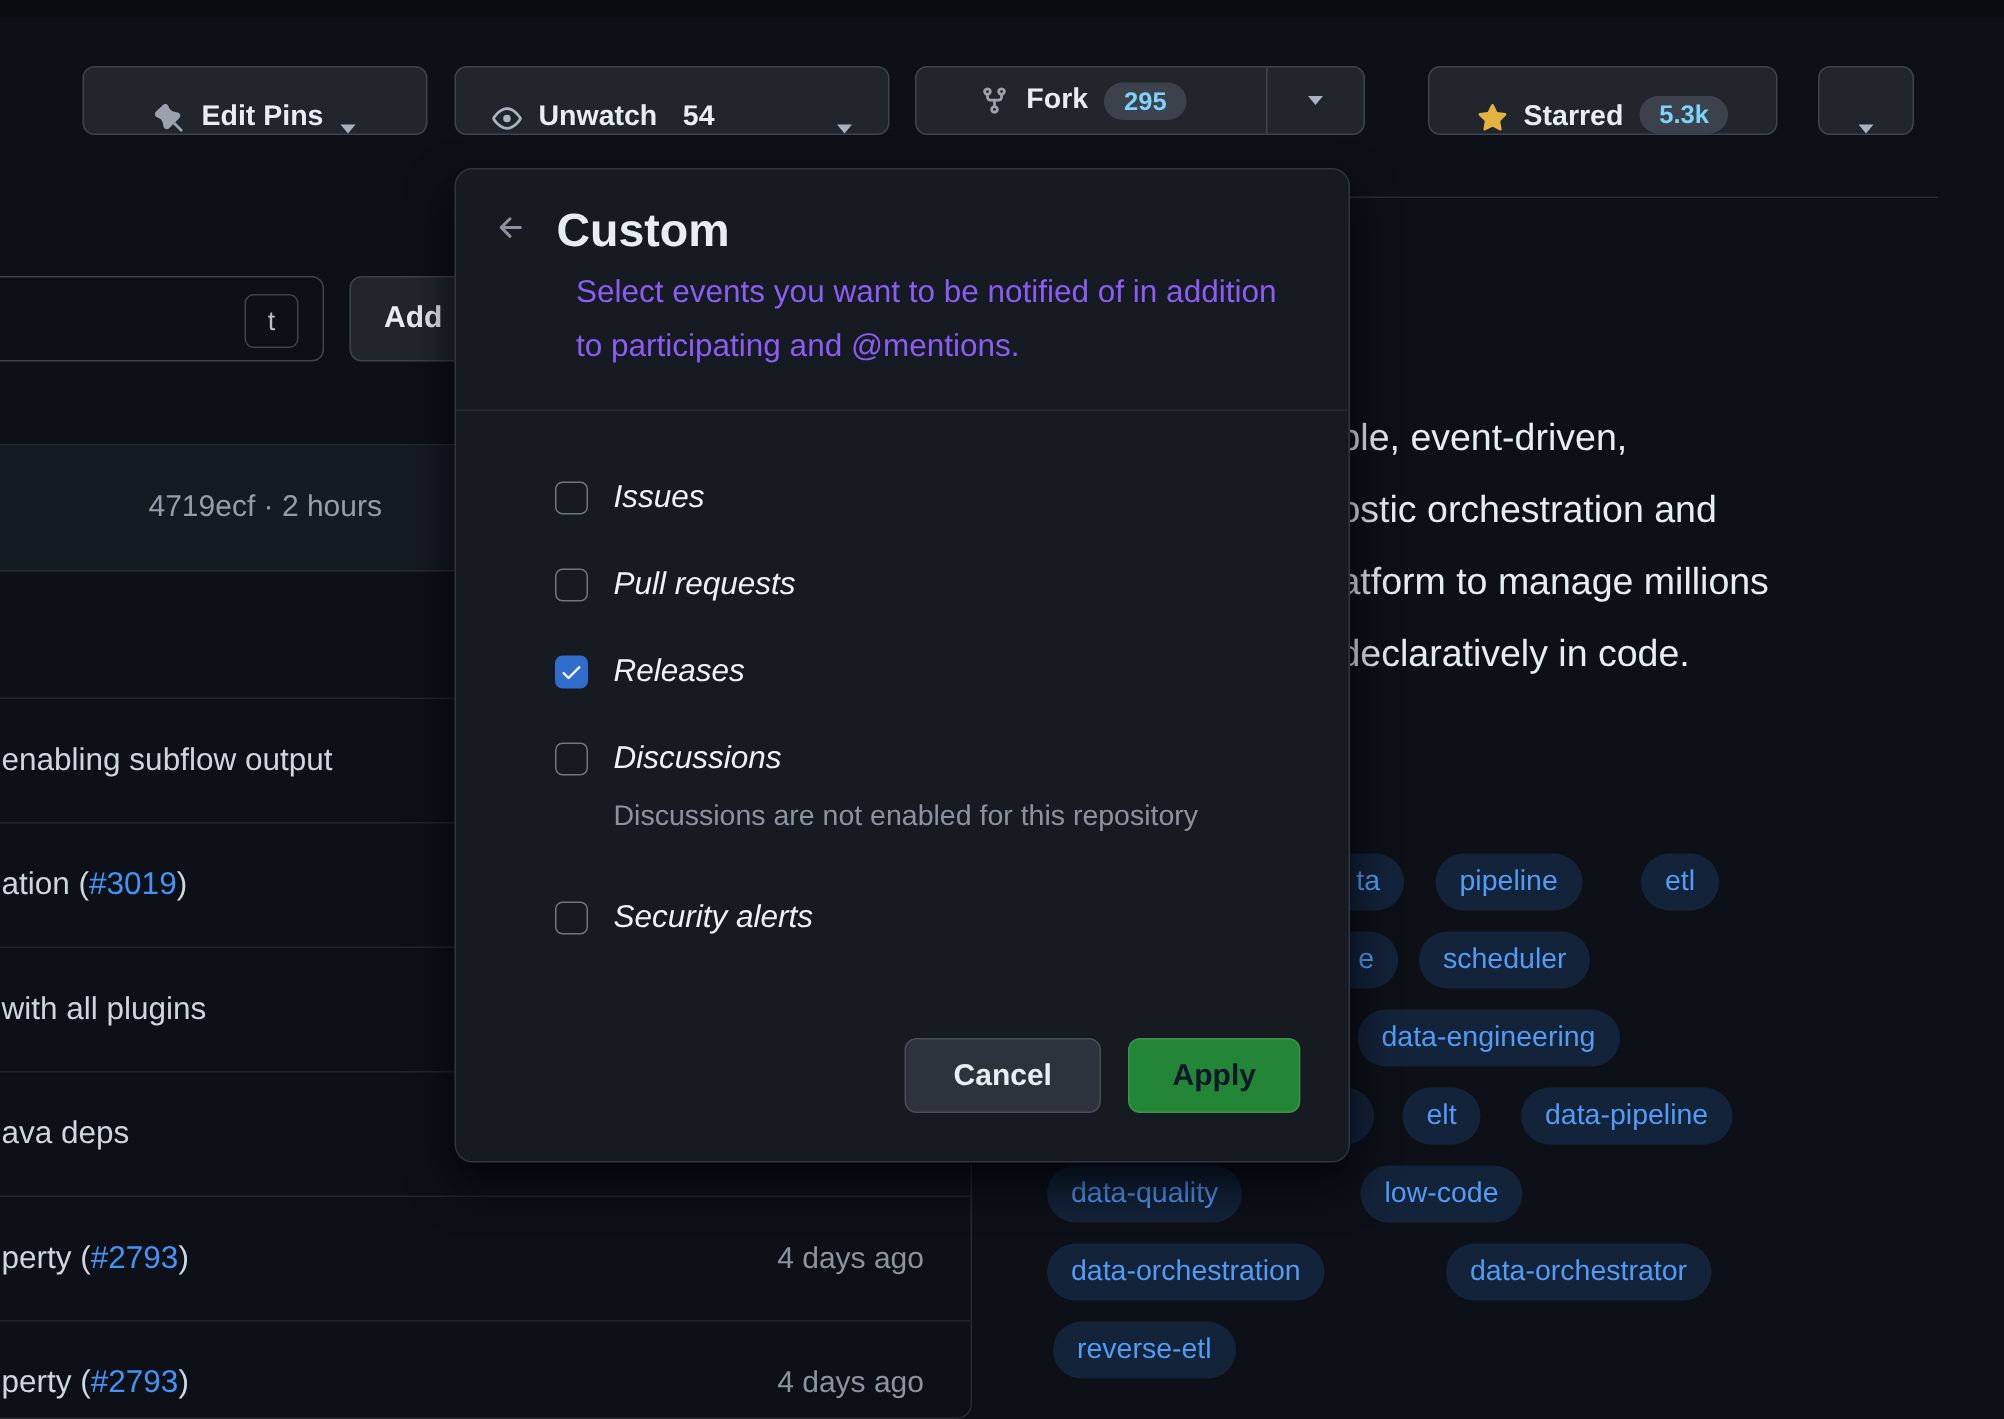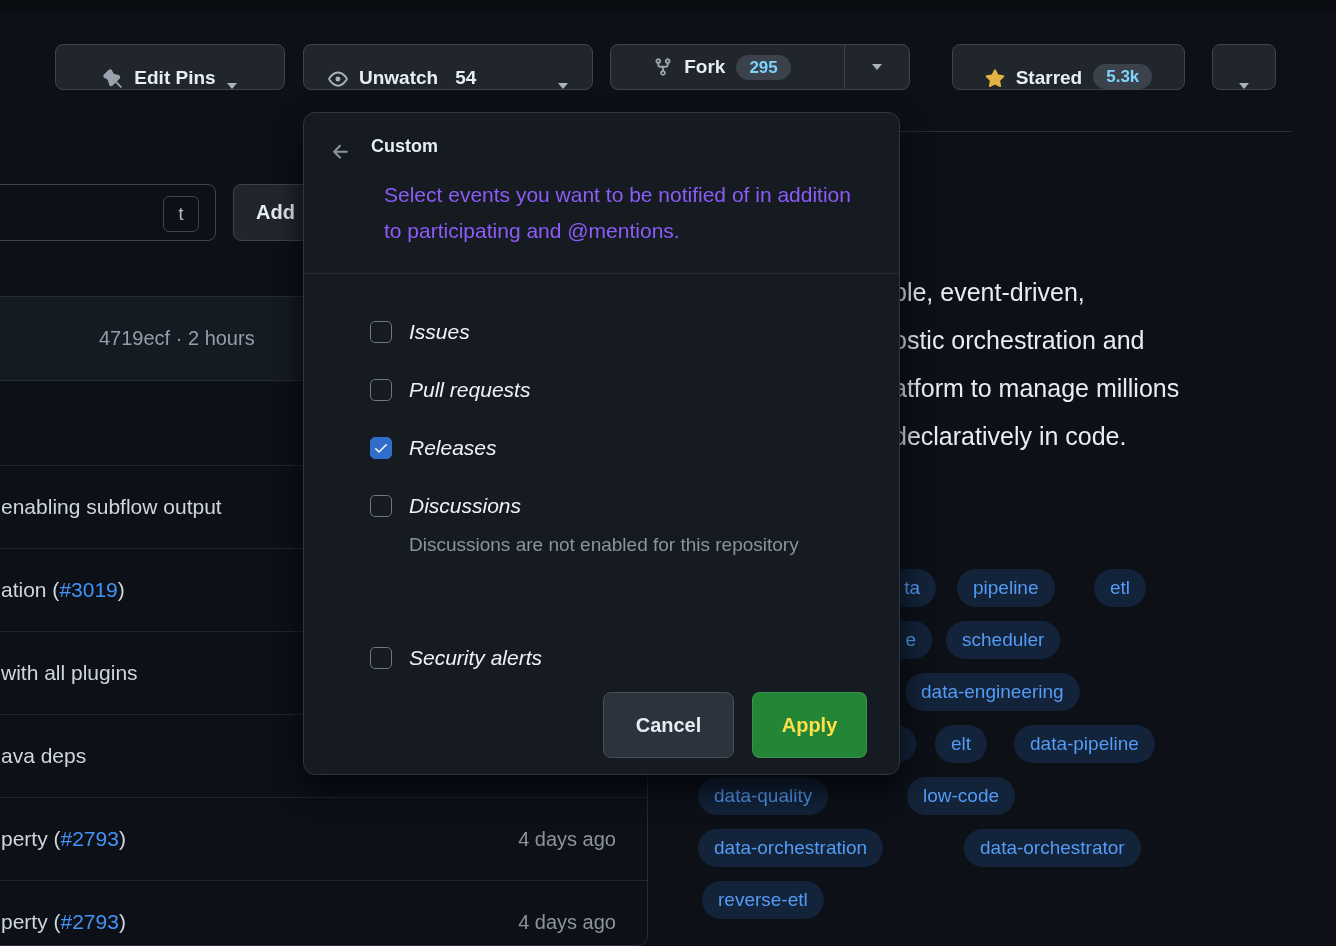--- a/index.html
+++ b/index.html
@@ -51,33 +51,33 @@
     background:rgba(56,139,253,0.15);color:#539bf5;font-size:19px;padding:0 16px;z-index:1;cursor:pointer;white-space:nowrap;
   }
   .pill-partial{text-align:right;overflow:hidden;}
 
   
   .panel{
     left:303px;top:112px;width:597px;height:663px;background:#161b22;border:1px solid #30363d;border-radius:12px;
     box-shadow:0 14px 30px rgba(1,4,9,0.85);z-index:10;position:absolute;box-sizing:border-box;
   }
   .panel-back{position:absolute;left:26px;top:28px;width:22px;height:22px;cursor:pointer;}
-  .panel-title{position:absolute;left:67px;top:23px;font-size:18px;font-weight:700;color:#e6edf3;}
+  .panel-title{position:absolute;left:67px;top:23px;font-size:31px;font-weight:700;color:#e6edf3;}
   .panel-desc{position:absolute;left:80px;top:64px;width:480px;font-size:21px;line-height:36px;color:#8b5cf6;}
   .panel-divider{position:absolute;left:0;top:160px;width:100%;height:1px;background:#262c36;}
   .opt{position:absolute;left:66px;display:flex;align-items:center;gap:17px;height:34px;cursor:pointer;font-style:italic;}
   .cb{width:22px;height:22px;box-sizing:border-box;border:1.5px solid #6e7681;border-radius:5px;background:transparent;
       display:flex;align-items:center;justify-content:center;flex:0 0 auto;}
   .cb.checked{background:#316dca;border-color:#316dca;}
   .opt-label{font-size:21px;color:#edf2f8;}
   .opt-note{position:absolute;left:105px;top:414px;width:420px;font-size:19px;line-height:36px;color:#8b949e;}
-  .dlg-btn{position:absolute;top:579px;height:66px;border-radius:8px;display:flex;align-items:center;justify-content:center;
+  .dlg-btn{position:absolute;top:579px;height:50px;border-radius:8px;display:flex;align-items:center;justify-content:center;
            font-size:20px;font-weight:600;box-sizing:border-box;cursor:pointer;}
   .dlg-cancel{left:299px;width:131px;background:#2d333c;border:1px solid #464e58;color:#e6edf3;}
-  .dlg-apply{left:448px;width:115px;background:#238636;border:1px solid rgba(240,246,252,0.12);color:#fde047;}
+  .dlg-apply{left:448px;width:115px;background:#238636;border:1px solid rgba(240,246,252,0.12);color:#0f172a;}
 </style>
 </head>
 <body>
 
 <div class="abs top-strip"></div>
 <div class="abs hdr-divider"></div>
 
 <div class="btn" style="left:55px;top:44px;width:230px;">
   <svg class="icon16" width="20" height="20" viewBox="0 0 16 16">
       <path fill="#9aa3ad" d="M4.456.734a1.75 1.75 0 0 1 2.826.504l.613 1.327a3.081 3.081 0 0 0 2.084 1.707l2.454.584c1.332.317 1.8 1.972.832 2.94L11.06 10l3.72 3.72a.749.749 0 1 1-1.06 1.06L10 11.06l-2.204 2.205c-.968.968-2.623.5-2.94-.832l-.584-2.454a3.081 3.081 0 0 0-1.707-2.084l-1.327-.613a1.75 1.75 0 0 1-.504-2.826L4.456.734Z"></path>
@@ -202,20 +202,20 @@
           <path fill="#ffffff" d="M13.78 4.22a.75.75 0 0 1 0 1.06l-7.25 7.25a.75.75 0 0 1-1.06 0L2.22 9.28a.751.751 0 0 1 .018-1.042.751.751 0 0 1 1.042-.018L6 10.94l6.72-6.72a.75.75 0 0 1 1.06 0Z"></path>
         </svg>
     </span>
     <span class="opt-label">Releases</span>
   </div>
   <div class="opt" style="top:376px;">
     <span class="cb"></span>
     <span class="opt-label">Discussions</span>
   </div>
   <div class="opt-note">Discussions are not enabled for this repository</div>
-  <div class="opt" style="top:528px;">
+  <div class="opt" style="top:482px;">
     <span class="cb"></span>
     <span class="opt-label">Security alerts</span>
   </div>
 
   <div class="dlg-btn dlg-cancel">Cancel</div>
   <div class="dlg-btn dlg-apply">Apply</div>
 </div>
 
 </body></html>

